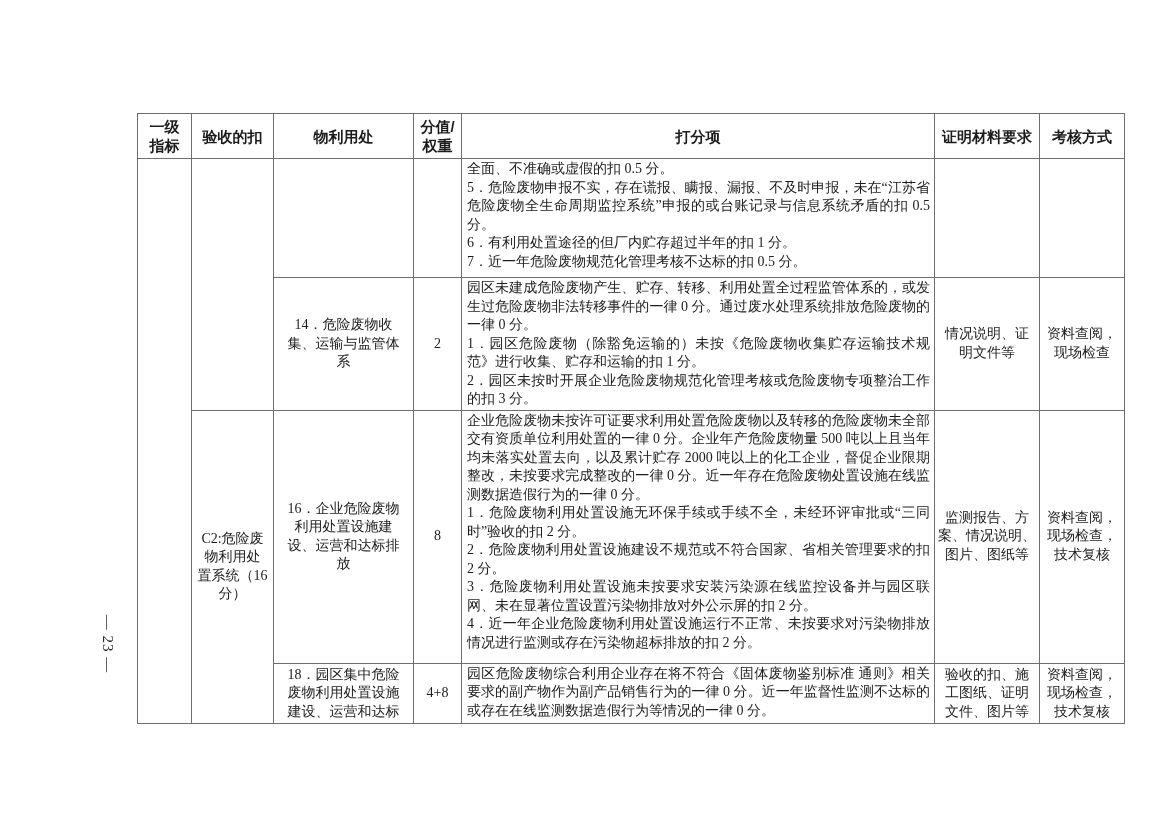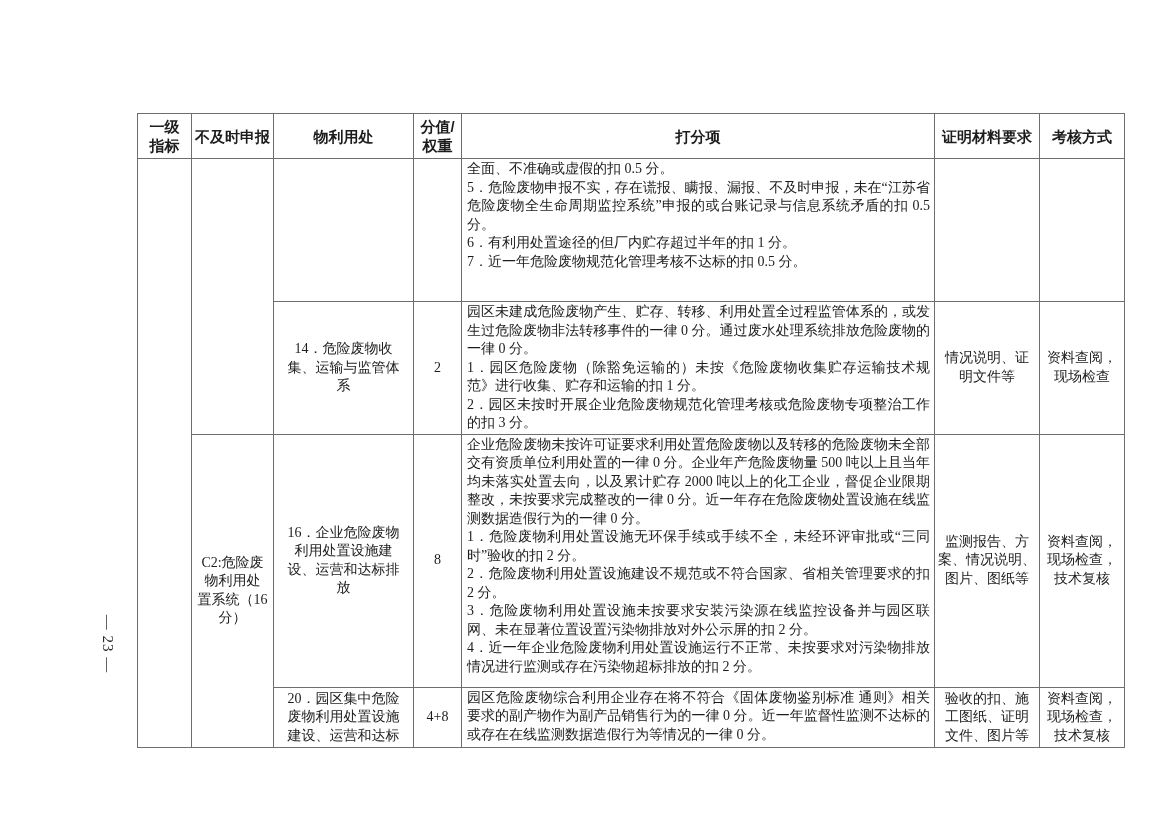--- a/index.html
+++ b/index.html
@@ -46,31 +46,31 @@
       <col style="width:140px">
     <col style="width:48px">
       <col style="width:473px">
       <col style="width:105px">
       <col style="width:85px">
   </colgroup>
   <thead>
     <tr style="height:45px">
       <th>一级
 指标</th>
-      <th>不及时申报</th>
+      <th>验收的扣</th>
       <th>物利用处</th>
       <th>分值/
 权重</th>
       <th>打分项</th>
       <th>证明材料要求</th>
       <th>考核方式</th>
     </tr>
   </thead>
   <tbody>
-    <tr style="height:143px">
+    <tr style="height:119px">
       <td class="cell-empty" rowspan="4"></td>
       <td class="cell-empty" rowspan="2"></td>
       <td class="cell-center"></td>
       <td class="cell-center"></td>
       <td class="cell-items">全面、不准确或虚假的扣 0.5 分。
 5．危险废物申报不实，存在谎报、瞒报、漏报、不及时申报，未在“江苏省危险废物全生命周期监控系统”申报的或台账记录与信息系统矛盾的扣 0.5 分。
 6．有利用处置途径的但厂内贮存超过半年的扣 1 分。
 7．近一年危险废物规范化管理考核不达标的扣 0.5 分。</td>
       <td class="cell-center"></td>
       <td class="cell-center"></td>
@@ -104,21 +104,21 @@
 3．危险废物利用处置设施未按要求安装污染源在线监控设备并与园区联网、未在显著位置设置污染物排放对外公示屏的扣 2 分。
 4．近一年企业危险废物利用处置设施运行不正常、未按要求对污染物排放情况进行监测或存在污染物超标排放的扣 2 分。</td>
       <td class="cell-center">监测报告、方
 案、情况说明、
 图片、图纸等</td>
       <td class="cell-center">资料查阅，
 现场检查，
 技术复核</td>
     </tr>
     <tr style="height:54px">
-      <td class="cell-center">20．园区集中危险
+      <td class="cell-center">18．园区集中危险
 废物利用处置设施
 建设、运营和达标</td>
       <td class="cell-center">4+8</td>
       <td class="cell-items">园区危险废物综合利用企业存在将不符合《固体废物鉴别标准 通则》相关要求的副产物作为副产品销售行为的一律 0 分。近一年监督性监测不达标的或存在在线监测数据造假行为等情况的一律 0 分。</td>
       <td class="cell-center">验收的扣、施
 工图纸、证明
 文件、图片等</td>
       <td class="cell-center">资料查阅，
 现场检查，
 技术复核</td>

